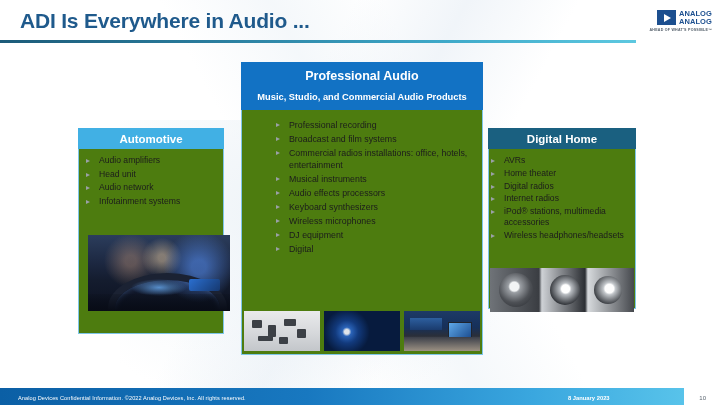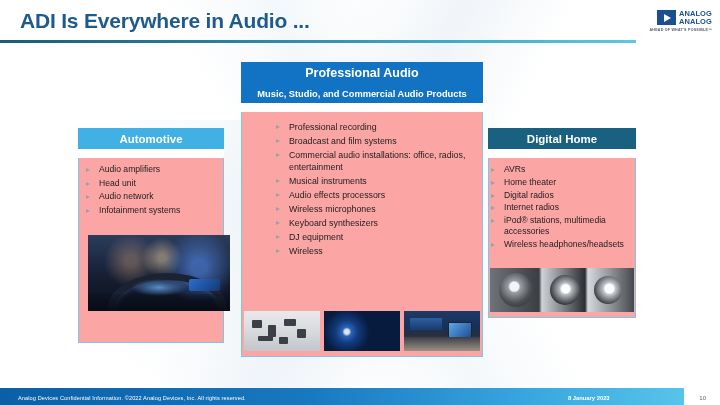--- a/index.html
+++ b/index.html
@@ -123,22 +123,21 @@
     font-weight: 700;
     display: flex;
     flex-direction: column;
     align-items: center;
     justify-content: center;
   }
   .panel-body {
     box-sizing: border-box;
     border: 1px solid #7ec6e8;
     border-top: none;
-    background: #fca5a5;
-    margin-top: 9px;
+    background: #4d7c0f;
   }
 
   
   ul.bullets {
     list-style: none;
     margin: 0;
     padding: 0;
   }
   ul.bullets li {
     position: relative;
@@ -177,21 +176,21 @@
     line-height: 11.5px;
   }
 
   
   #pro-audio-panel {
     left: 241px;
     top: 62px;
     width: 242px;
   }
   #pro-audio-panel .panel-header {
-    height: 41px;
+    height: 48px;
     background: #1272c4;
     padding: 0 10px;
     box-sizing: border-box;
     text-align: center;
   }
   #pro-audio-panel .panel-header .ph-title {
     font-size: 12.5px;
     line-height: 15px;
   }
   #pro-audio-panel .panel-header .ph-sub {
@@ -461,27 +460,27 @@
 
 <div class="panel" id="pro-audio-panel">
   <div class="panel-header">
     <div class="ph-title">Professional Audio</div>
     <div class="ph-sub">Music, Studio, and Commercial Audio Products</div>
   </div>
   <div class="panel-body">
     <ul class="bullets">
       <li><span class="tri"></span><span>Professional recording</span></li>
       <li><span class="tri"></span><span>Broadcast and film systems</span></li>
-      <li><span class="tri"></span><span>Commercial audio installations: office, radios, entertainment</span></li>
+      <li><span class="tri"></span><span>Commercial radios installations: office, hotels, entertainment</span></li>
       <li><span class="tri"></span><span>Musical instruments</span></li>
       <li><span class="tri"></span><span>Audio effects processors</span></li>
+      <li><span class="tri"></span><span>Keyboard synthesizers</span></li>
       <li><span class="tri"></span><span>Wireless microphones</span></li>
-      <li><span class="tri"></span><span>Keyboard synthesizers</span></li>
       <li><span class="tri"></span><span>DJ equipment</span></li>
-      <li><span class="tri"></span><span>Wireless</span></li>
+      <li><span class="tri"></span><span>Digital</span></li>
     </ul>
   </div>
 </div>
 
 <div class="photo-strip">
   <div class="photo ps-components">
     <div class="chip" style="left:10%;top:22%;width:14%;height:20%"></div>
     <div class="chip" style="left:32%;top:34%;width:10%;height:30%"></div>
     <div class="chip" style="left:52%;top:20%;width:16%;height:18%"></div>
     <div class="chip" style="left:70%;top:46%;width:12%;height:22%"></div>

